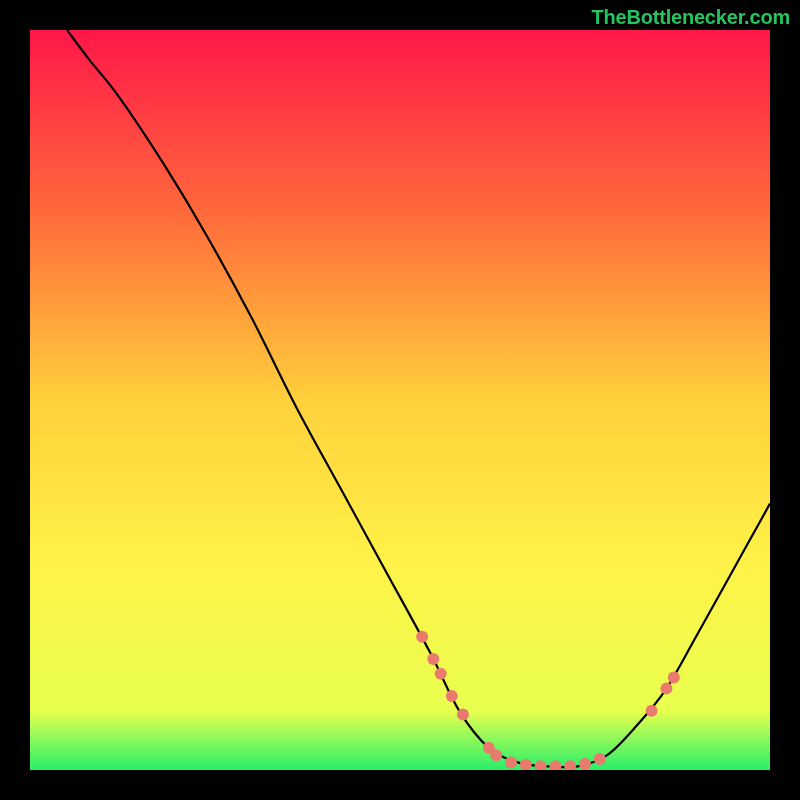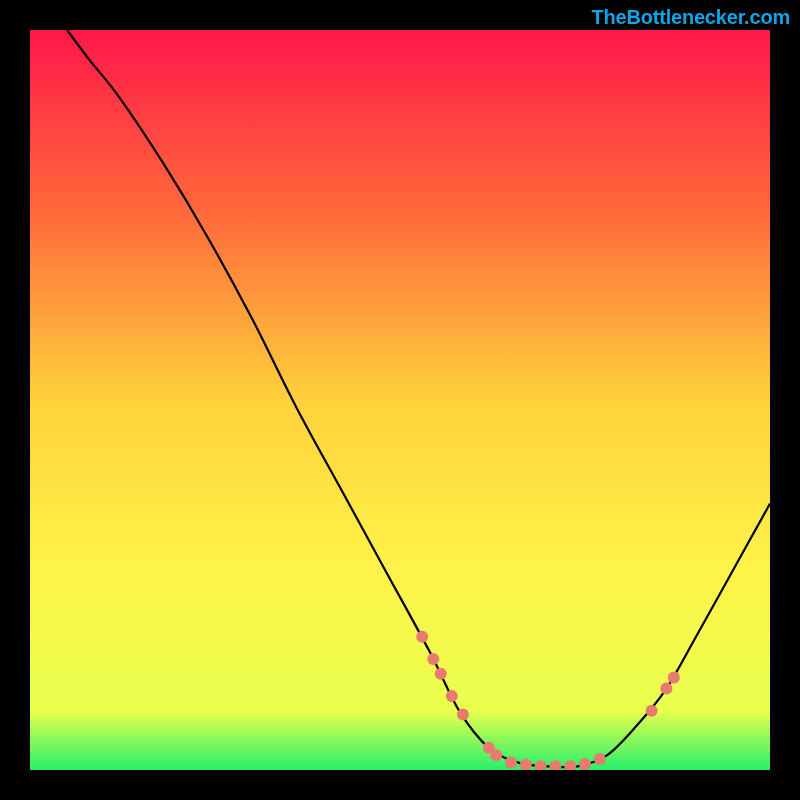--- a/index.html
+++ b/index.html
@@ -14,21 +14,21 @@
   .stage {
     position: relative;
     width: 800px;
     height: 800px;
     background: #000000;
   }
   .attribution {
     position: absolute;
     top: 6px;
     right: 10px;
-    color: #0ea5e9;
+    color: #22c55e;
     font-size: 20px;
     font-weight: bold;
     letter-spacing: -0.2px;
     user-select: none;
   }
   
   .chart {
     position: absolute;
     left: 30px;
     top: 30px;

